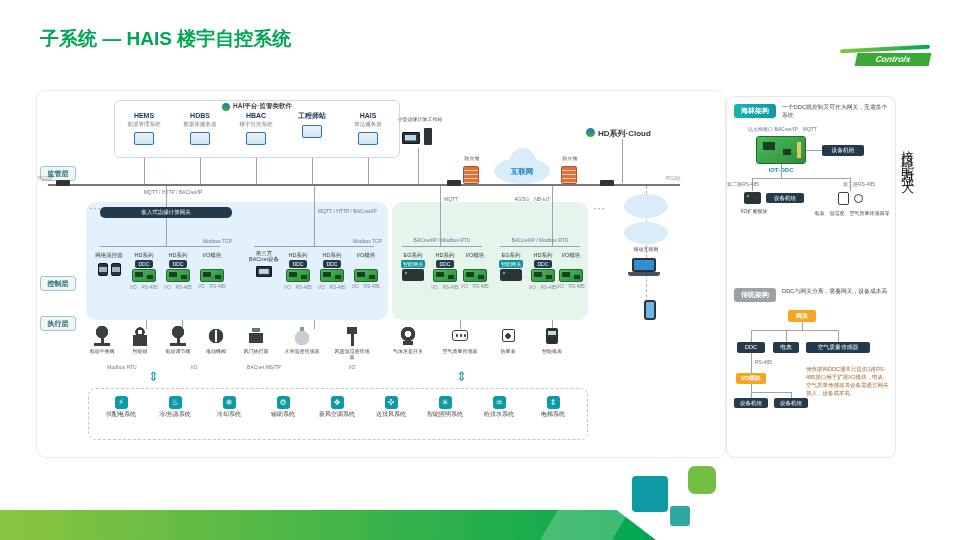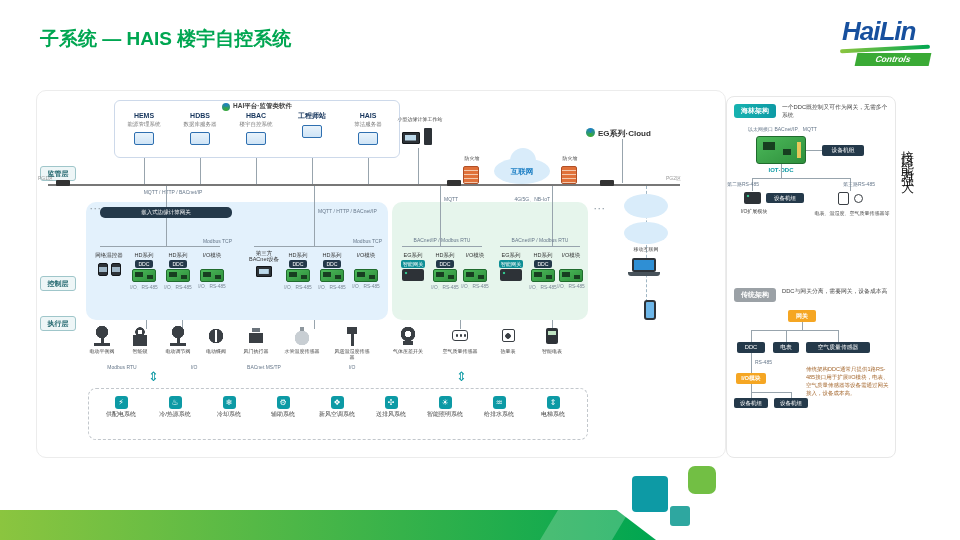--- a/index.html
+++ b/index.html
@@ -52,21 +52,20 @@
   .ic-emeter{width:12px;height:16px;margin-top:2px;background:#2d3237;border-radius:2px;background-image:linear-gradient(#bfe3c2,#bfe3c2);background-size:8px 4px;background-position:2px 3px;background-repeat:no-repeat}
   .arrows{color:#0d9aa5;font-size:13px;line-height:1}
   .ell{color:#9aa5ad;font-size:9px;font-weight:bold;letter-spacing:1px}
 </style>
 </head>
 <body>
 
 <div class="a" style="left:40px;top:26px;font-size:19px;font-weight:bold;color:#00A651">子系统 — HAIS 楼宇自控系统</div>
 
 <div class="a" style="left:838px;top:16px;width:100px;height:52px">
-  <span class="a" style="left:4px;top:0;font-size:26px;font-weight:bold;font-style:italic;color:#17509E;letter-spacing:-1px">HaiLin</span>
   <i class="a" style="left:2px;top:31px;width:90px;height:4px;background:linear-gradient(90deg,#8bc53f,#00a651);border-radius:2px;transform:rotate(-3deg)"></i>
   <span class="a" style="left:18px;top:37px;width:74px;height:13px;background:#3aaa35;transform:skewX(-12deg);color:#fff;font-size:8.5px;font-style:italic;font-weight:bold;text-align:center;line-height:13px">Controls</span>
 </div>
 
 <div class="a" style="left:36px;top:90px;width:690px;height:368px;border:1px solid #ececec;border-radius:10px"></div>
 
 <div class="a pill" style="left:40px;top:166px;width:36px;height:15px">监管层</div>
 <div class="a pill" style="left:40px;top:276px;width:36px;height:15px">控制层</div>
 <div class="a pill" style="left:40px;top:316px;width:36px;height:15px">执行层</div>
 
@@ -116,21 +115,21 @@
 <span class="a cap5" style="left:458px;top:155px;width:28px">防火墙</span>
 <i class="a fw" style="left:463px;top:166px;width:16px;height:18px"></i>
 <span class="a cap5" style="left:556px;top:155px;width:28px">防火墙</span>
 <i class="a fw" style="left:561px;top:166px;width:16px;height:18px"></i>
 
 <i class="a cloudb" style="left:494px;top:158px;width:56px;height:26px"></i>
 <i class="a cloudb" style="left:510px;top:148px;width:26px;height:26px"></i>
 <span class="a" style="left:496px;top:167px;width:52px;text-align:center;font-size:7.5px;font-weight:bold;color:#1d7fc4">互联网</span>
 
 <i class="a" style="left:586px;top:128px;width:9px;height:9px;border-radius:50%;background:conic-gradient(#1d7fc4,#3aaa35,#1d7fc4)"></i>
-<span class="a" style="left:598px;top:128px;font-size:8px;font-weight:bold;color:#333">EG系列·Cloud</span>
+<span class="a" style="left:598px;top:128px;font-size:8px;font-weight:bold;color:#333">HD系列·Cloud</span>
 <i class="vl" style="left:622px;top:139px;height:44px"></i>
 
 <i class="dash-v" style="left:646px;top:186px;height:116px"></i>
 <i class="a cloudb" style="left:624px;top:194px;width:44px;height:24px"></i>
 <i class="a cloudb" style="left:624px;top:222px;width:44px;height:22px"></i>
 <span class="a cap5" style="left:614px;top:246px;width:64px">移动互联网</span>
 <i class="a" style="left:632px;top:258px;width:24px;height:14px;border:2px solid #2d3237;border-radius:2px;background:#2f8fd4"></i>
 <i class="a" style="left:628px;top:272px;width:32px;height:4px;background:#47525a;border-radius:0 0 3px 3px"></i>
 <i class="a" style="left:644px;top:300px;width:12px;height:20px;border:2px solid #2d3237;border-radius:3px;background:#6db6e8"></i>
 

